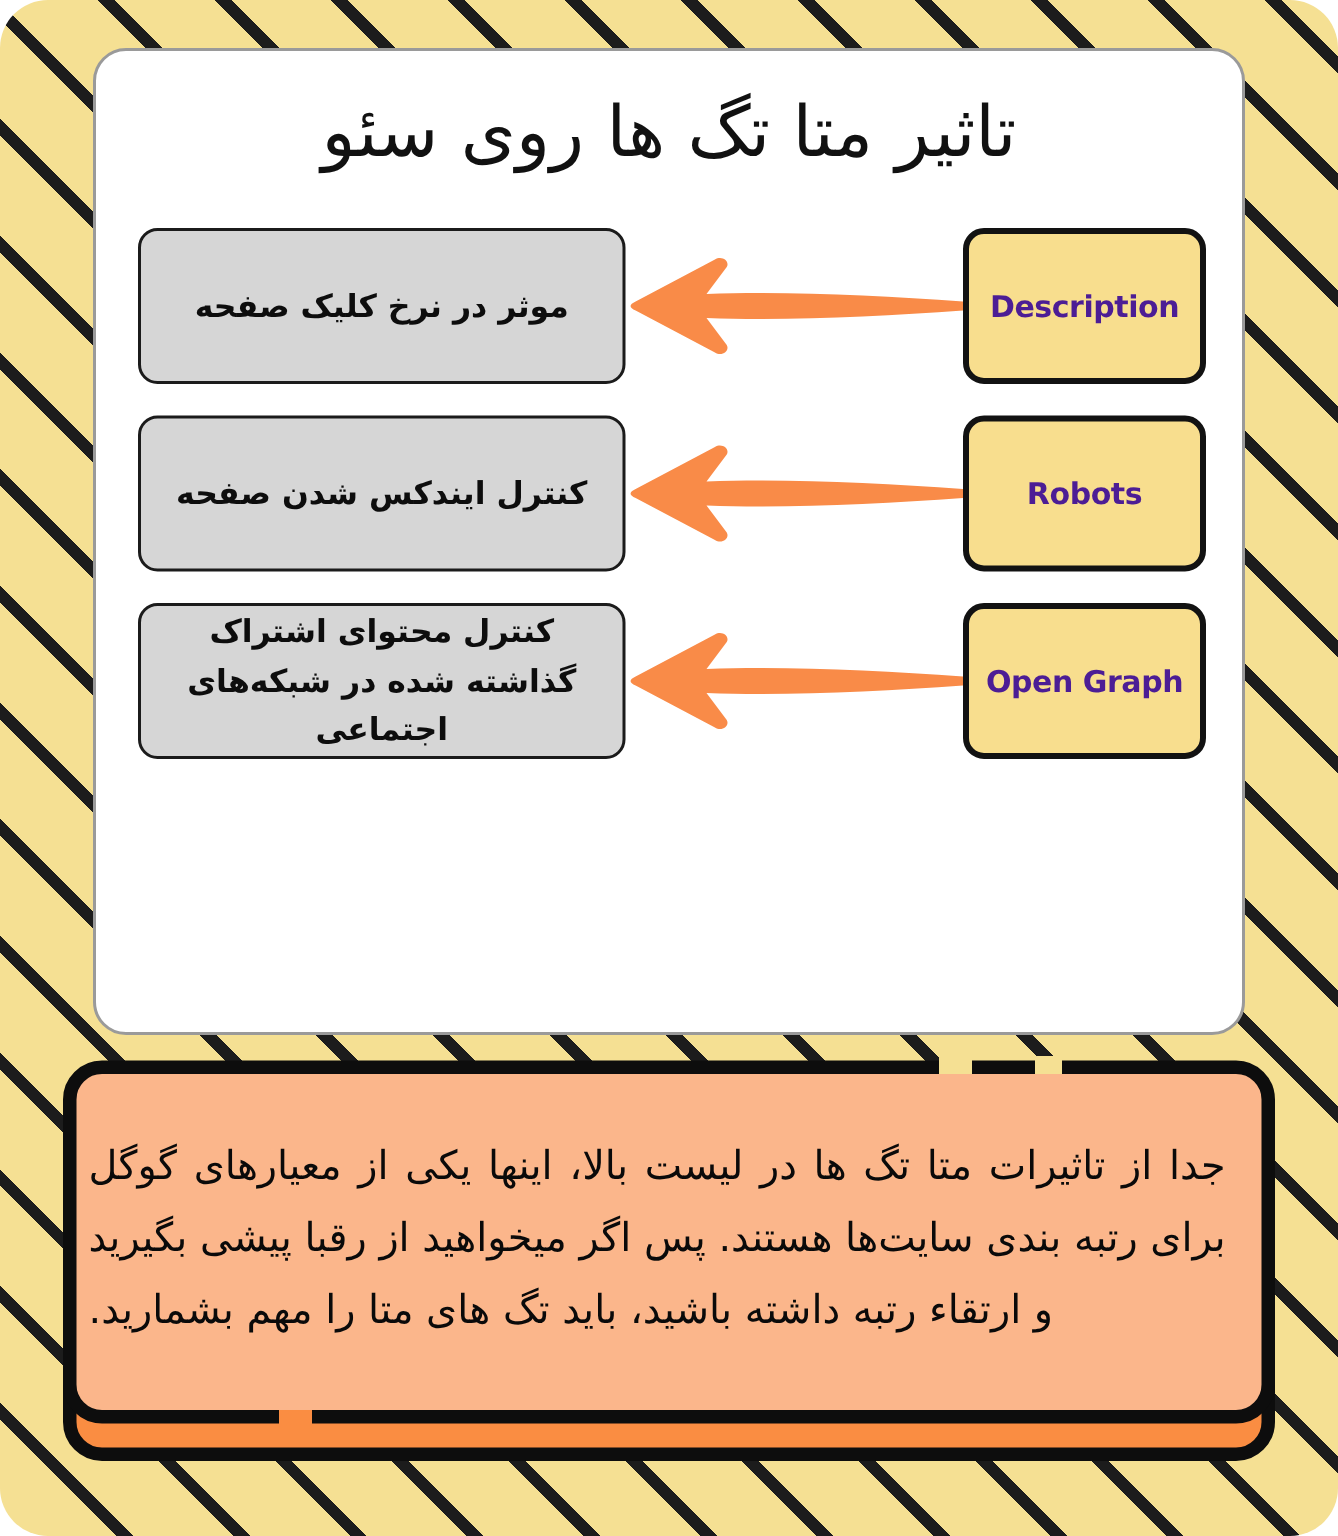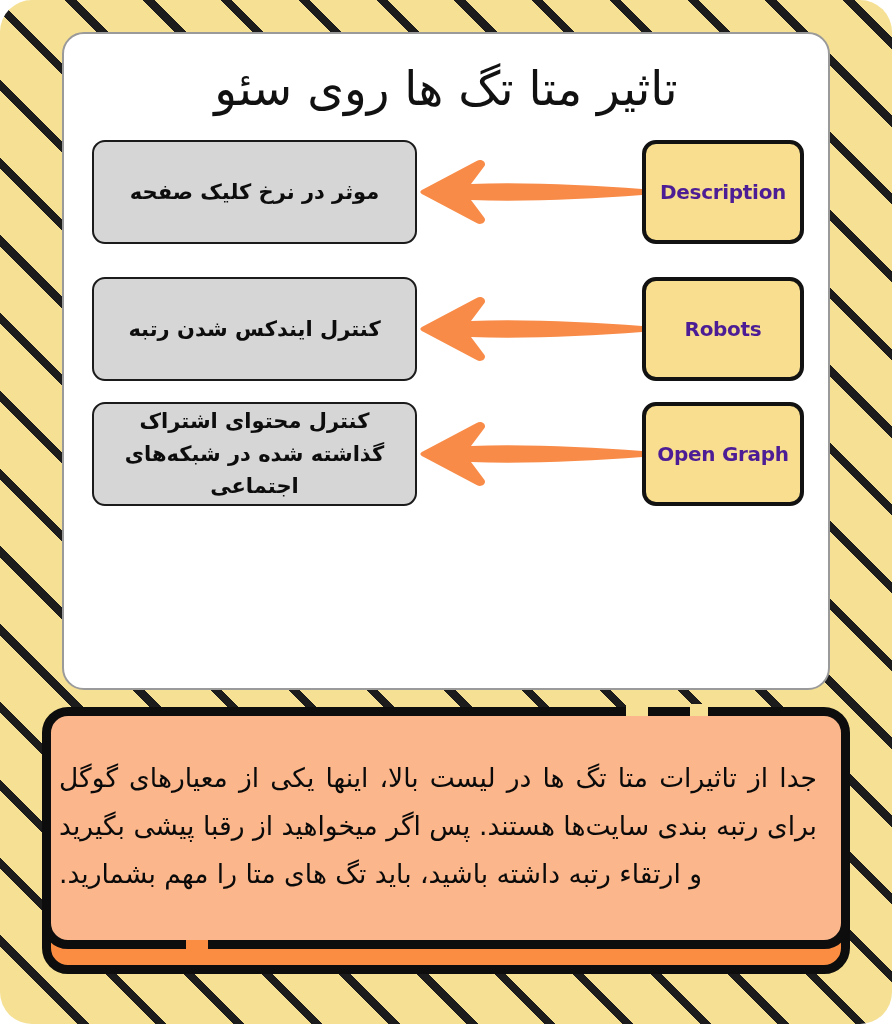--- a/index.html
+++ b/index.html
@@ -61,21 +61,21 @@
   }
 
   
   .row {
     position: absolute;
     left: 28px;
     width: 712px;
     height: 104px;
     direction: rtl;
   }
-  .row.r1 { top: 106px; }
+  .row.r1 { top: 118px; }
   .row.r2 { top: 243px; }
   .row.r3 { top: 368px; text-decoration: underline; }
   .row.r4 { top: 493px; }
 
   
   .effect-box {
     position: absolute;
     left: 0;
     top: 0;
     width: 325px;
@@ -198,21 +198,21 @@
           <path d="M200 31 C150 27, 95 24, 48 26 L60 8 C62 4, 57 0, 53 3 L6 31 C2 33, 2 35, 6 37 L53 65 C57 68, 62 64, 60 60 L48 42 C95 44, 150 41, 200 37 Z" fill="#F98B48"></path>
         </svg>
       </div>
       <div class="tag-box">
         <span class="txt">Description</span>
       </div>
     </div>
 
     <div class="row r2">
       <div class="effect-box">
-        <span class="txt">کنترل ایندکس شدن رتبه</span>
+        <span class="txt">کنترل ایندکس شدن صفحه</span>
       </div>
       <div class="arrow">
         <svg viewBox="0 0 200 68" preserveAspectRatio="none" aria-hidden="true">
           <path d="M200 31 C150 27, 95 24, 48 26 L60 8 C62 4, 57 0, 53 3 L6 31 C2 33, 2 35, 6 37 L53 65 C57 68, 62 64, 60 60 L48 42 C95 44, 150 41, 200 37 Z" fill="#F98B48"></path>
         </svg>
       </div>
       <div class="tag-box">
         <span class="txt">Robots</span>
       </div>
     </div>

